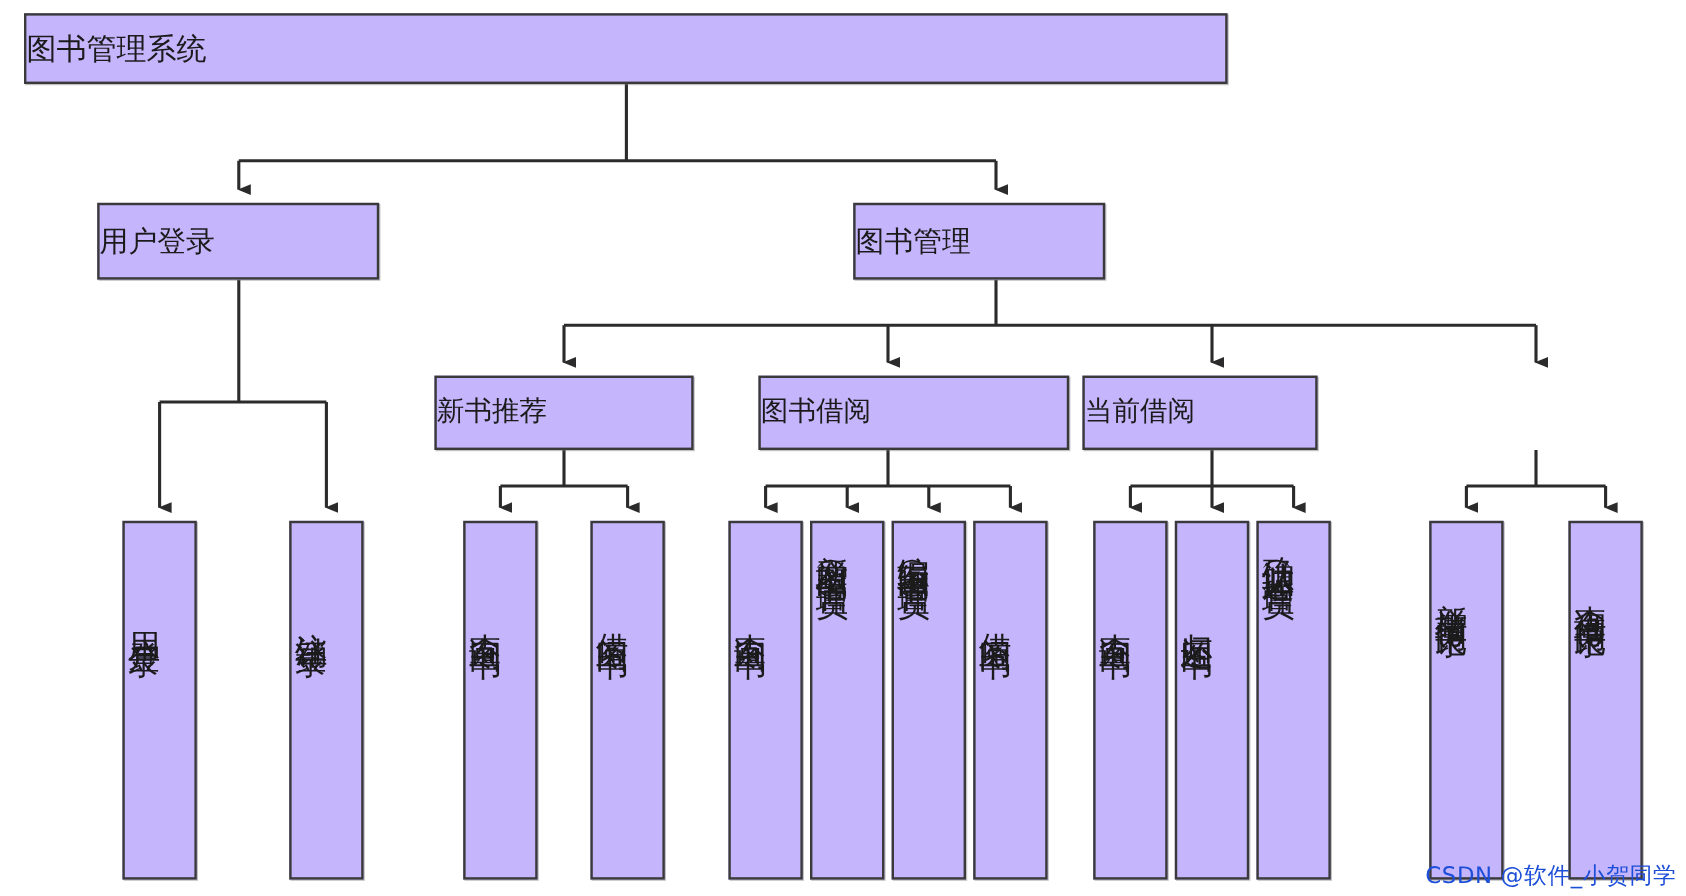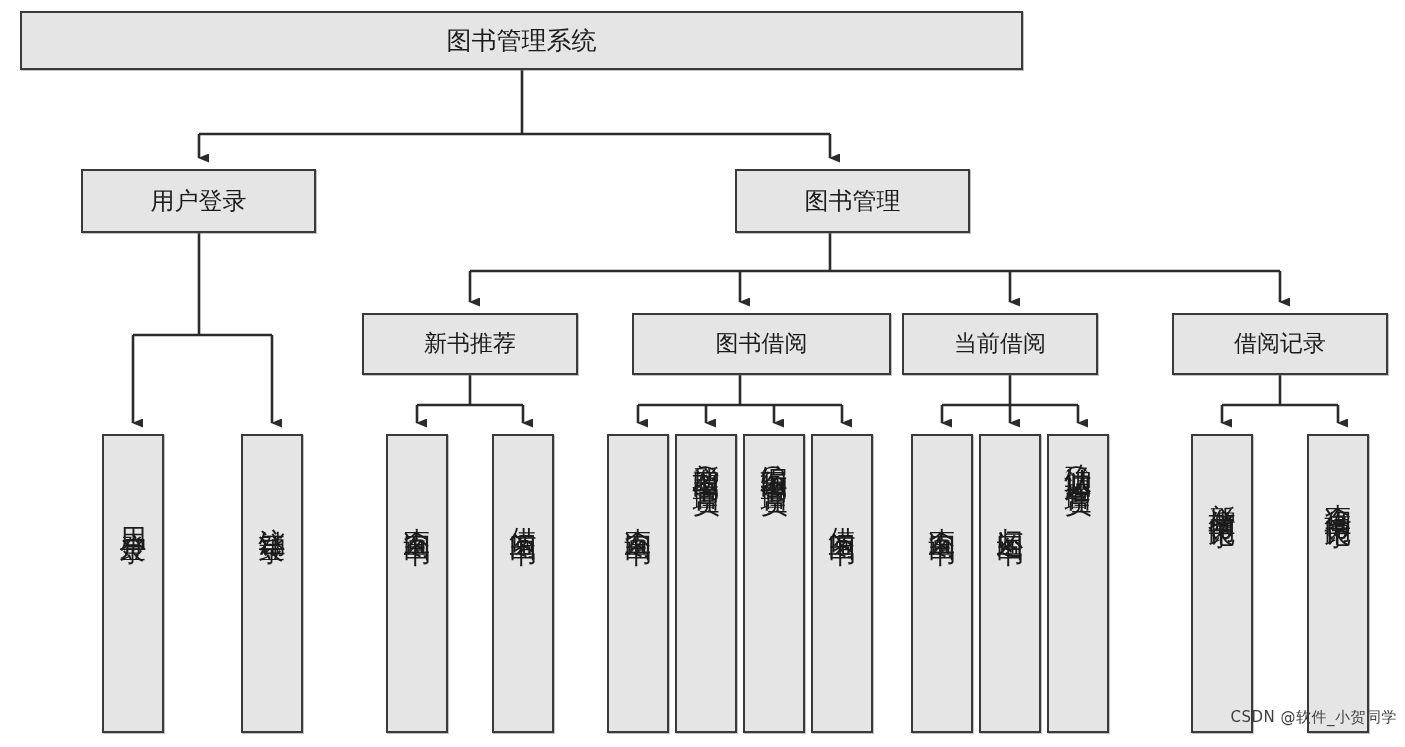--- a/index.html
+++ b/index.html
@@ -12,25 +12,24 @@
   }
   #canvas{position:relative;width:1405px;height:747px;}
 
   
   #wires{position:absolute;left:0;top:0;width:1405px;height:747px;}
 
   
   .node{
     position:absolute;
     box-sizing:border-box;
-    background:#e5e5e5;
+    background:#c4b5fd;
     border:2px solid #3a3a3a;
     display:flex;
     align-items:center;
-    justify-content:center;
     color:#1b1b1b;
     box-shadow:1px 1px 0 rgba(120,120,120,.45);
   }
   .node .label{
     display:block;
     text-align:center;
     line-height:1.28;
     white-space:nowrap;
   }
 
@@ -57,23 +56,23 @@
   
   .node.leaf.long{padding-top:6px;}
   .node.leaf.long .label{max-height:290px;}
   
   .node.leaf.mid{padding-top:70px;}
   .node.leaf.mid2{padding-top:46px;}
 
   
   #watermark{
     position:absolute;
-    right:8px;bottom:20px;
-    font-size:15px;
-    color:#404040;
+    right:8px;bottom:4px;
+    font-size:19px;
+    color:#1d4ed8;
     letter-spacing:.5px;
     white-space:nowrap;
     pointer-events:none;
   }
 </style>
 </head>
 <body>
 
 <div id="canvas">
 
@@ -127,35 +126,32 @@
     </g>
   </svg>
 
   <div class="node root" style="left:20px;top:11px;width:1003px;height:59px;">
     <span class="label">图书管理系统</span>
   </div>
 
   <div class="node lvl2" style="left:81px;top:169px;width:235px;height:64px;">
     <span class="label">用户登录</span>
   </div>
-  <div class="node lvl2" style="left:711px;top:169px;width:235px;height:64px;margin-left:24px;">
+  <div class="node lvl2" style="left:711px;top:169px;width:210px;height:64px;">
     <span class="label">图书管理</span>
   </div>
 
   <div class="node lvl3" style="left:362px;top:313px;width:216px;height:62px;">
     <span class="label">新书推荐</span>
   </div>
   <div class="node lvl3" style="left:632px;top:313px;width:259px;height:62px;">
     <span class="label">图书借阅</span>
   </div>
   <div class="node lvl3" style="left:902px;top:313px;width:196px;height:62px;">
     <span class="label">当前借阅</span>
-  </div>
-  <div class="node lvl3" style="left:1172px;top:313px;width:216px;height:62px;">
-    <span class="label">借阅记录</span>
   </div>
 
   <div class="node leaf mid" style="left:102px;top:434px;width:62px;height:299px;">
     <span class="label">用户登录</span>
   </div>
   <div class="node leaf mid" style="left:241px;top:434px;width:62px;height:299px;">
     <span class="label">注销登录</span>
   </div>
 
   <div class="node leaf mid" style="left:386px;top:434px;width:62px;height:299px;">

